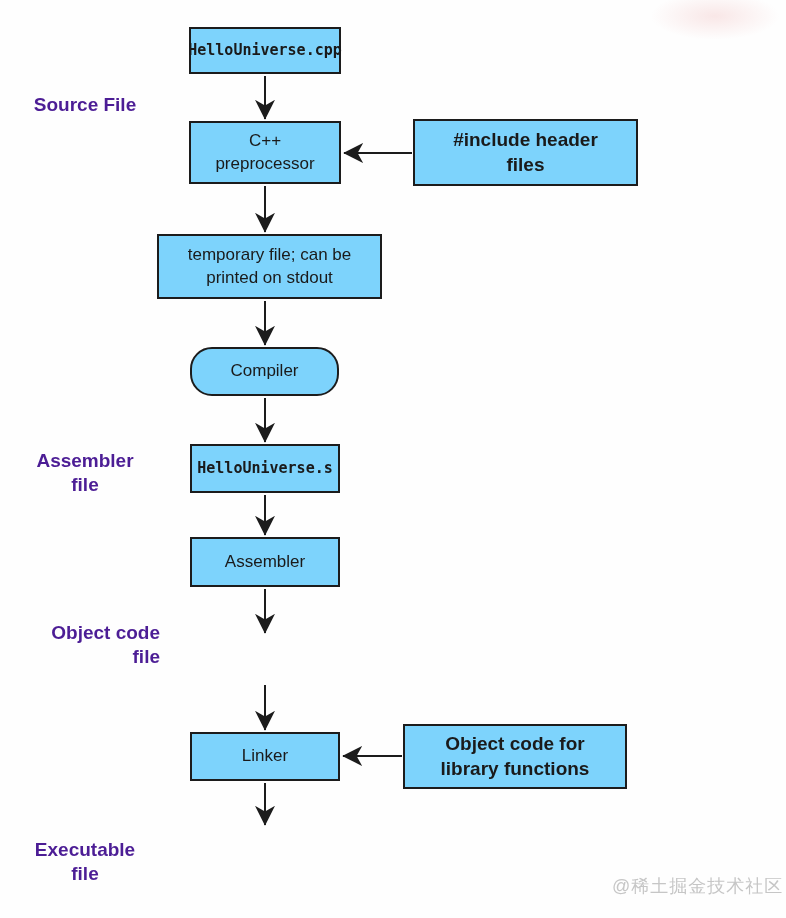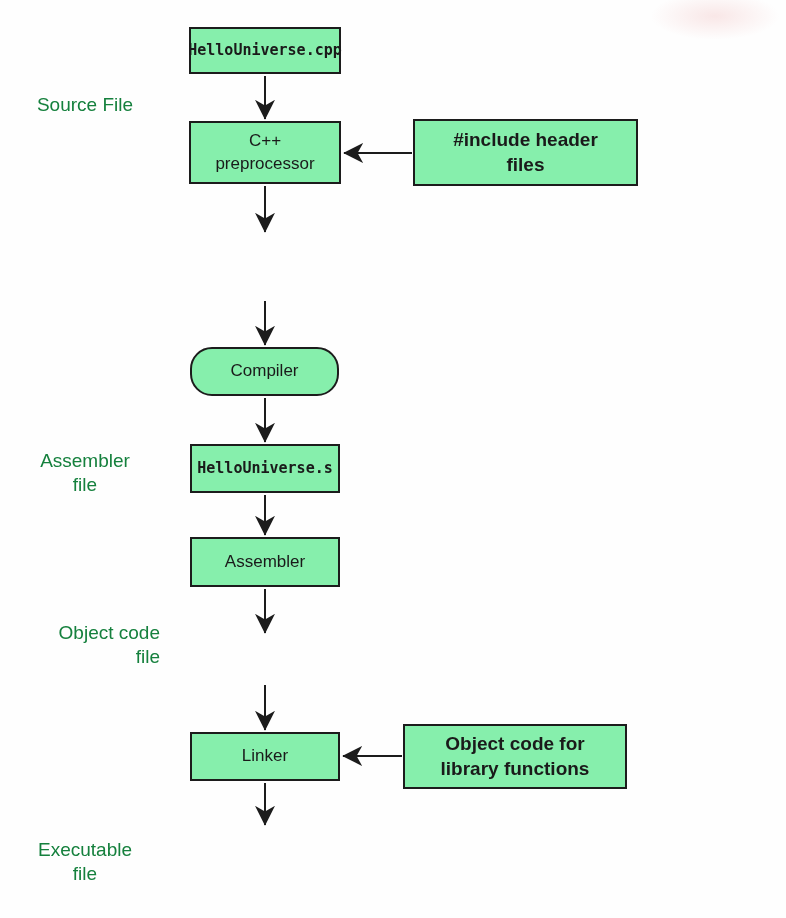--- a/index.html
+++ b/index.html
@@ -4,30 +4,30 @@
 <style>
   html,body { margin:0; padding:0; background:#ffffff; }
   .canvas {
     position:relative; width:786px; height:918px;
     background:#fefefe; overflow:hidden;
     font-family:"Liberation Sans", sans-serif; color:#1a1a1a;
   }
   .arrows { position:absolute; left:0; top:0; width:786px; height:918px; }
   .box {
     position:absolute; box-sizing:border-box;
-    background:#86efac; border:2px solid #1c1c1c;
+    background:#7dd3fc; border:2px solid #1c1c1c;
     display:flex; align-items:center; justify-content:center;
     text-align:center; white-space:pre-line; line-height:1.3;
   }
   .mono  { font-family:"DejaVu Sans Mono", monospace; font-weight:bold; font-size:15px; }
   .plain { font-size:17px; }
   .boldlbl { font-weight:bold; font-size:19px; }
   .side-label {
-    position:absolute; font-weight:normal; font-size:19px;
-    text-align:center; white-space:pre-line; line-height:1.25; color:#15803d;
+    position:absolute; font-weight:bold; font-size:19px;
+    text-align:center; white-space:pre-line; line-height:1.25; color:#4c1d95;
   }
   
   .n-cpp  { left:189px; top:27px;  width:152px; height:47px; }
   .n-pre  { left:189px; top:121px; width:152px; height:63px; }
   .n-inc  { left:413px; top:119px; width:225px; height:67px;text-align:center; }
   .n-tmp  { left:157px; top:234px; width:225px; height:65px; }
   .n-com  { left:190px; top:347px; width:149px; height:49px;border-radius:22px; }
   .n-asms { left:190px; top:444px; width:150px; height:49px; }
   .n-asm  { left:190px; top:537px; width:150px; height:50px; }
   .n-obj  { left:190px; top:635px; width:150px; height:48px; }
@@ -74,29 +74,32 @@
       <line x1="412" y1="153" x2="344" y2="153" marker-end="url(#ah)"></line>
       <line x1="402" y1="756" x2="343" y2="756" marker-end="url(#ah)"></line>
     </g>
   </svg>
 
   <div class="box mono n-cpp">HelloUniverse.cpp</div>
   <div class="box plain n-pre">C++
 preprocessor</div>
   <div class="box boldlbl n-inc">#include header
 files</div>
+  <div class="box plain n-tmp">temporary file; can be
+printed on stdout</div>
   <div class="box plain n-com">Compiler</div>
   <div class="box mono n-asms">HelloUniverse.s</div>
   <div class="box plain n-asm">Assembler</div>
   <div class="box plain n-lnk">Linker</div>
   <div class="box boldlbl n-lib">Object code for
 library functions</div>
 
   <div class="side-label l-src">Source File</div>
   <div class="side-label l-asm">Assembler
 file</div>
   <div class="side-label l-obj">Object code
 file</div>
   <div class="side-label l-exe">Executable
 file</div>
 
+  <div class="watermark">@稀土掘金技术社区</div>
 
 </div>
 
 </body></html>

